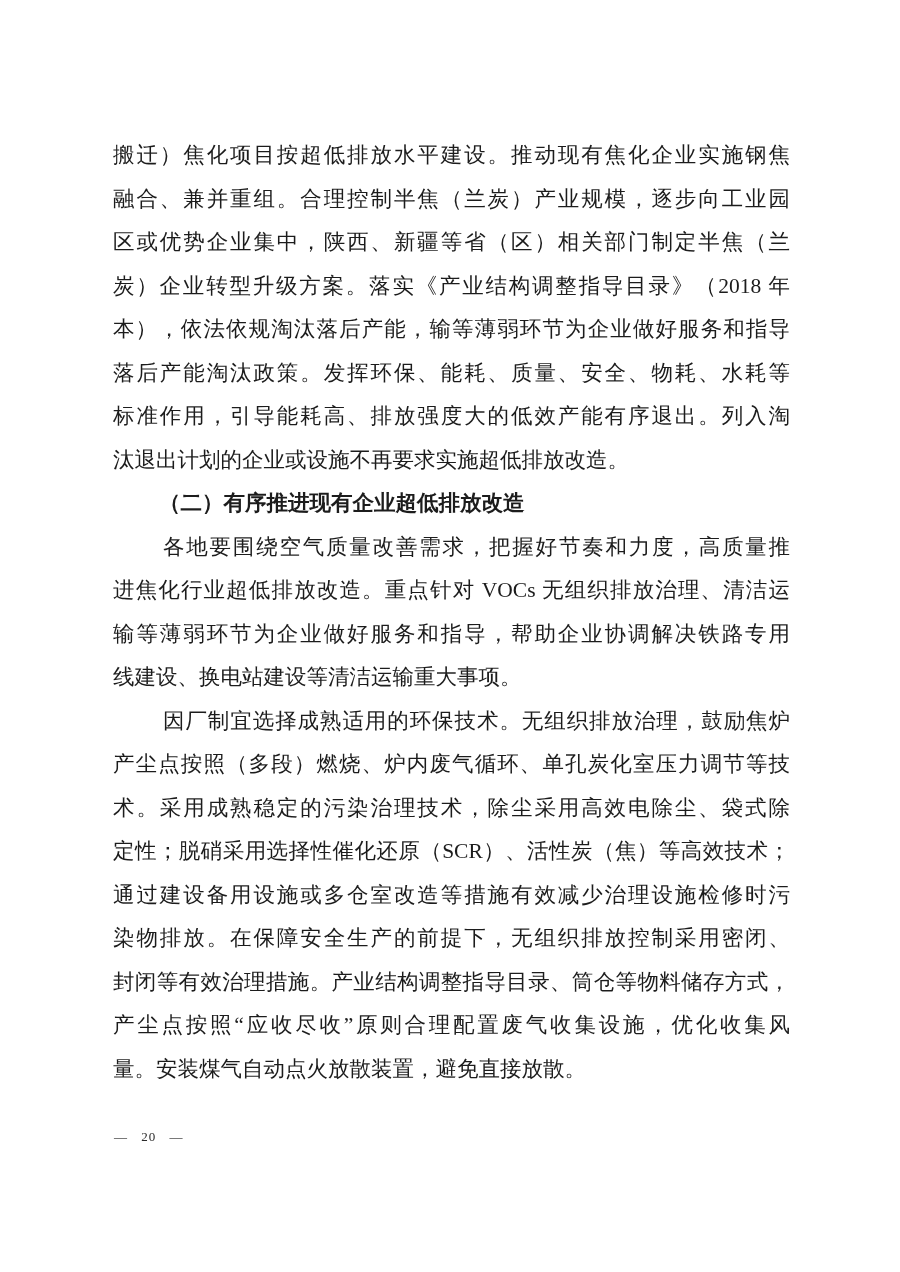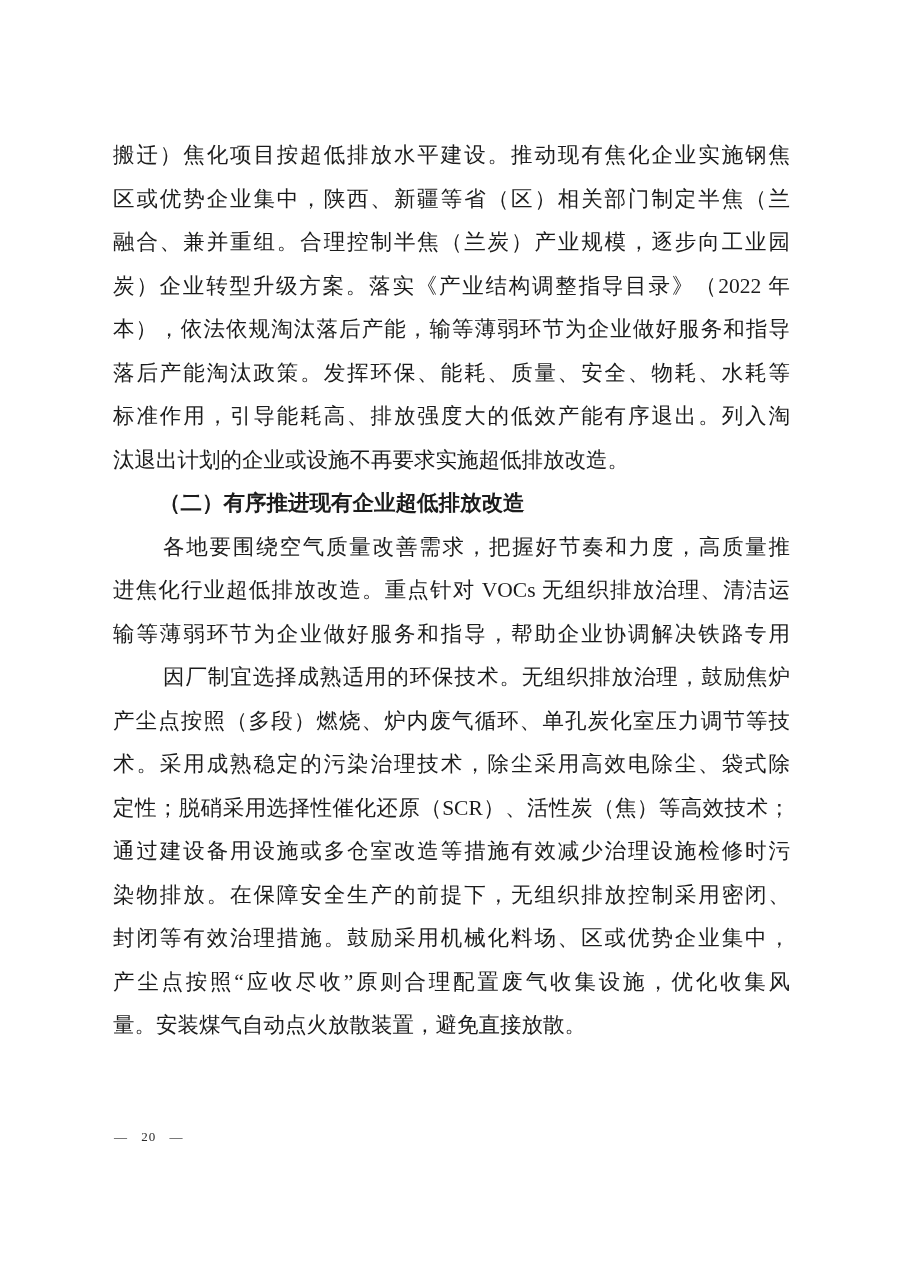--- a/index.html
+++ b/index.html
@@ -48,40 +48,41 @@
     letter-spacing: 1px;
   }
 </style>
 </head>
 <body>
 
 <div class="page">
   <div class="text-block">
 
     <div class="line">搬迁）焦化项目按超低排放水平建设。推动现有焦化企业实施钢焦</div>
+    <div class="line">融合、兼并重组。合理控制半焦（兰炭）产业规模，逐步向工业园</div>
     <div class="line">区或优势企业集中，陕西、新疆等省（区）相关部门制定半焦（兰</div>
-    <div class="line">融合、兼并重组。合理控制半焦（兰炭）产业规模，逐步向工业园</div>
-    <div class="line">炭）企业转型升级方案。落实《产业结构调整指导目录》（2022 年</div>
+    <div class="line">炭）企业转型升级方案。落实《产业结构调整指导目录》（2018 年</div>
     <div class="line">本），依法依规淘汰落后产能，输等薄弱环节为企业做好服务和指导</div>
     <div class="line">落后产能淘汰政策。发挥环保、能耗、质量、安全、物耗、水耗等</div>
     <div class="line">标准作用，引导能耗高、排放强度大的低效产能有序退出。列入淘</div>
     <div class="line line-end">汰退出计划的企业或设施不再要求实施超低排放改造。</div>
 
     <div class="line heading">（二）有序推进现有企业超低排放改造</div>
 
     <div class="line indent">各地要围绕空气质量改善需求，把握好节奏和力度，高质量推</div>
     <div class="line">进焦化行业超低排放改造。重点针对 VOCs 无组织排放治理、清洁运</div>
     <div class="line">输等薄弱环节为企业做好服务和指导，帮助企业协调解决铁路专用</div>
+    <div class="line line-end">线建设、换电站建设等清洁运输重大事项。</div>
 
     <div class="line indent">因厂制宜选择成熟适用的环保技术。无组织排放治理，鼓励焦炉</div>
     <div class="line">产尘点按照（多段）燃烧、炉内废气循环、单孔炭化室压力调节等技</div>
     <div class="line">术。采用成熟稳定的污染治理技术，除尘采用高效电除尘、袋式除</div>
     <div class="line">定性；脱硝采用选择性催化还原（SCR）、活性炭（焦）等高效技术；</div>
     <div class="line">通过建设备用设施或多仓室改造等措施有效减少治理设施检修时污</div>
     <div class="line">染物排放。在保障安全生产的前提下，无组织排放控制采用密闭、</div>
-    <div class="line">封闭等有效治理措施。鼓励采用机械化料场、区或优势企业集中，</div>
+    <div class="line">封闭等有效治理措施。产业结构调整指导目录、筒仓等物料储存方式，</div>
     <div class="line">产尘点按照“应收尽收”原则合理配置废气收集设施，优化收集风</div>
     <div class="line line-end">量。安装煤气自动点火放散装置，避免直接放散。</div>
 
   </div>
 
   <div class="footer">— 20 —</div>
 </div>
 
 </body></html>

